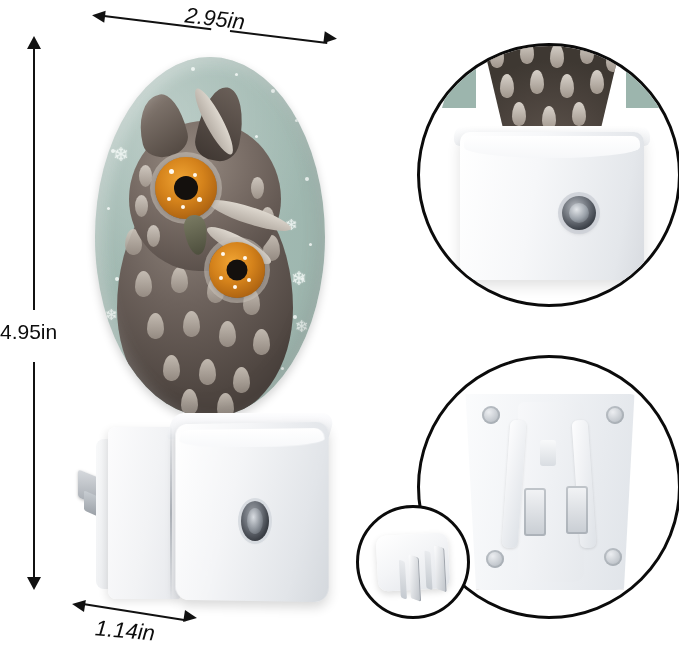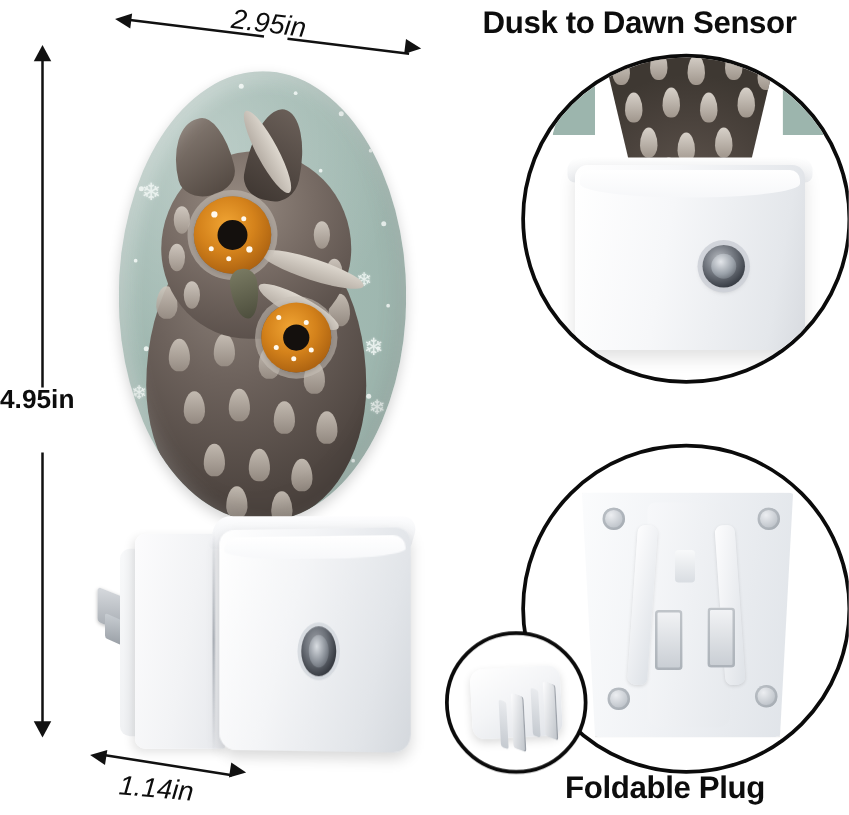--- a/index.html
+++ b/index.html
@@ -232,21 +232,21 @@
       <div class="abs arrow-r" style="left:232px;top:24px;transform:rotate(7deg);"></div>
     </div>
     <div class="abs dim-label" style="left:185px;top:6px;transform:rotate(7deg);">2.95in</div>
 
     <div class="abs" style="left:27px;top:36px;width:16px;height:566px;">
       <div class="abs arrow-up" style="left:0px;top:0px;"></div>
       <div class="abs line vline" style="left:6px;top:12px;height:262px;"></div>
       <div class="abs line vline" style="left:6px;top:326px;height:216px;"></div>
       <div class="abs arrow-dn" style="left:0px;top:541px;"></div>
     </div>
-    <div class="abs dim-label-v" style="left:0px;top:308px;font-weight:bold;">4.95in</div>
+    <div class="abs dim-label-v" style="left:0px;top:320px;">4.95in</div>
 
     <div class="shade">
 
       <span class="snow" style="left:24px;top:40px;width:4px;height:4px;"></span>
       <span class="snow" style="left:58px;top:18px;width:3px;height:3px;"></span>
       <span class="snow" style="left:96px;top:10px;width:4px;height:4px;"></span>
       <span class="snow" style="left:140px;top:16px;width:3px;height:3px;"></span>
       <span class="snow" style="left:176px;top:32px;width:4px;height:4px;"></span>
       <span class="snow" style="left:200px;top:62px;width:3px;height:3px;"></span>
       <span class="snow" style="left:16px;top:92px;width:4px;height:4px;"></span>
@@ -344,21 +344,20 @@
     </div>
 
     <div class="abs" style="left:72px;top:598px;width:130px;height:20px;">
       <div class="abs arrow-l" style="left:0px;top:1px;transform:rotate(9deg);"></div>
       <div class="abs line" style="left:11px;top:5px;width:104px;height:2px;transform:rotate(9deg);transform-origin:left center;"></div>
       <div class="abs arrow-r" style="left:112px;top:13px;transform:rotate(9deg);"></div>
     </div>
     <div class="abs dim-label" style="left:95px;top:618px;transform:rotate(5deg);">1.14in</div>
   </div>
 
-  <div class="abs txt-head" style="left:386px;top:4px;">Dusk to Dawn Sensor</div>
 
   <div class="callout" style="left:417px;top:43px;width:258px;height:258px;">
     <div class="cl-teal-l"></div>
     <div class="cl-teal-r"></div>
     <div class="cl-feathers">
       <span class="cl-feath-dot" style="left:18px;top:6px;"></span>
       <span class="cl-feath-dot" style="left:48px;top:2px;"></span>
       <span class="cl-feath-dot" style="left:78px;top:6px;"></span>
       <span class="cl-feath-dot" style="left:108px;top:2px;"></span>
       <span class="cl-feath-dot" style="left:134px;top:10px;"></span>
@@ -396,15 +395,14 @@
 
   <div class="callout-sm" style="left:356px;top:505px;width:108px;height:108px;">
     <div class="fp-block">
       <span class="fp-groove fp-g1"></span>
       <span class="fp-groove fp-g2"></span>
       <span class="fp-prong fp-p1"></span>
       <span class="fp-prong fp-p2"></span>
     </div>
   </div>
 
-  <div class="abs txt-head" style="left:452px;top:616px;">Foldable Plug</div>
 
 </div>
 
 </body></html>

